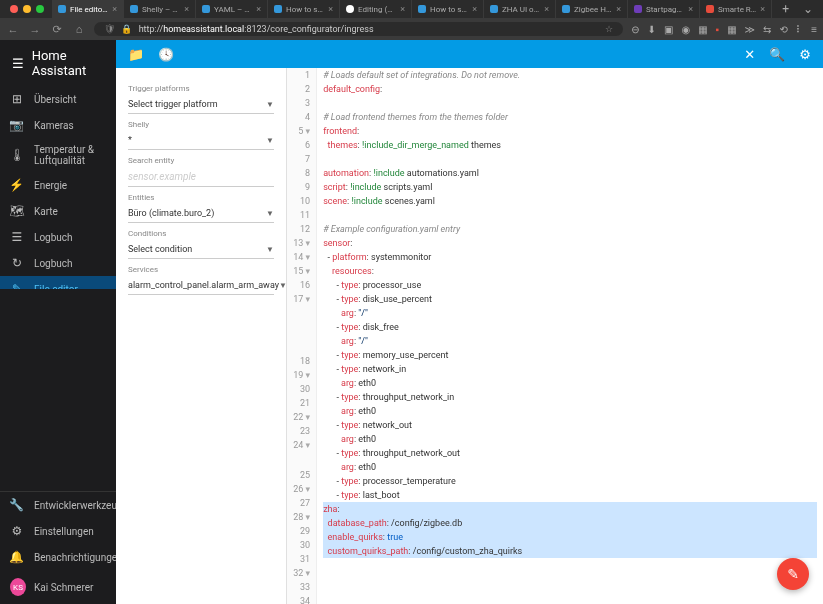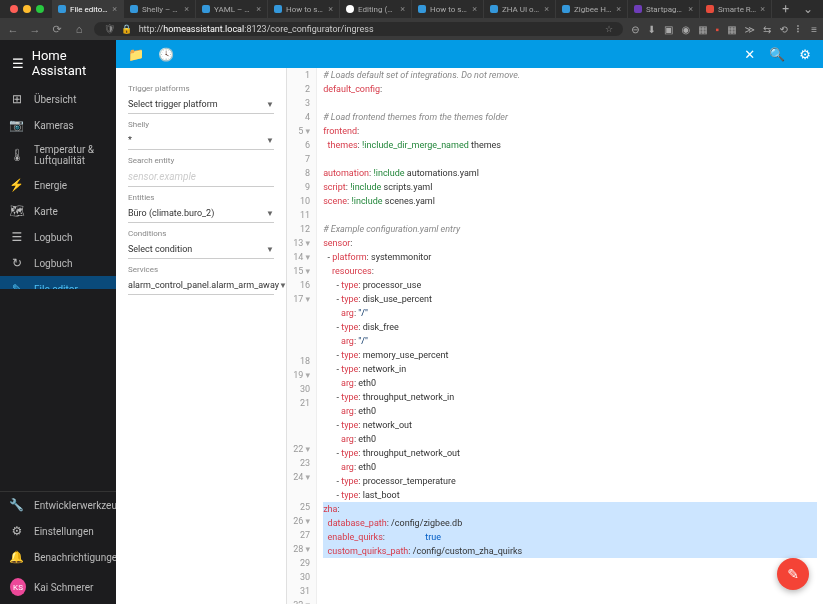--- a/index.html
+++ b/index.html
@@ -70,21 +70,21 @@
     .status-ok { width: 10px; height: 10px; border-radius: 50%; background: #4caf50; }
     .editor-body { flex: 1; display: flex; font-family: "SF Mono", Monaco, Consolas, monospace; font-size: 9px; line-height: 14px; overflow: auto; background: #fff; }
     .gutter { background: #fafafa; color: #999; text-align: right; padding: 0 6px; border-right: 1px solid #eee; user-select: none; }
     .code { flex: 1; padding: 0 6px; white-space: pre; color: #333; }
     .code .line { height: 14px; }
     .code .line.hl { background: #cce5ff; }
     .c-comment { color: #888; font-style: italic; }
     .c-key { color: #d73a49; }
     .c-str { color: #032f62; }
     .c-tag { color: #22863a; }
-    .c-bool { color: #005cc5; margin-left: 38px; }
+    .c-bool { color: #005cc5; }
     .fold { color: #aaa; cursor: pointer; }
     
     
     .fab { position: fixed; bottom: 14px; right: 14px; width: 32px; height: 32px; border-radius: 50%; background: #f44336; color: #fff; display: flex; align-items: center; justify-content: center; font-size: 14px; cursor: pointer; box-shadow: 0 2px 6px rgba(0,0,0,0.3); }
   </style>
 </head>
 <body>
 
 <div class="chrome">
   <div class="tab-bar">
@@ -304,21 +304,21 @@
               <div style="height: 14px;">12</div>
               <div style="height: 14px;">13 <span class="fold">▾</span></div>
               <div style="height: 14px;">14 <span class="fold">▾</span></div>
               <div style="height: 14px;">15 <span class="fold">▾</span></div>
               <div style="height: 14px; margin-left: 7px;">16</div>
               <div style="height: 14px;">17 <span class="fold">▾</span></div>
               <div style="height: 14px; margin-top: 48px;">18</div>
               <div style="height: 14px;">19 <span class="fold">▾</span></div>
               <div style="height: 14px;">30</div>
               <div style="height: 14px;">21</div>
-              <div style="height: 14px; margin-top: 32px;">22 <span class="fold">▾</span></div>
+              <div style="height: 14px;">22 <span class="fold">▾</span></div>
               <div style="height: 14px;">23</div>
               <div style="height: 14px;">24 <span class="fold">▾</span></div>
               <div style="height: 14px; margin-top: 16px;">25</div>
               <div style="height: 14px;">26 <span class="fold">▾</span></div>
               <div style="height: 14px;">27</div>
               <div style="height: 14px;">28 <span class="fold">▾</span></div>
               <div style="height: 14px;">29</div>
               <div style="height: 14px;">30</div>
               <div style="height: 14px;">31</div>
               <div style="height: 14px;">32 <span class="fold">▾</span></div>

